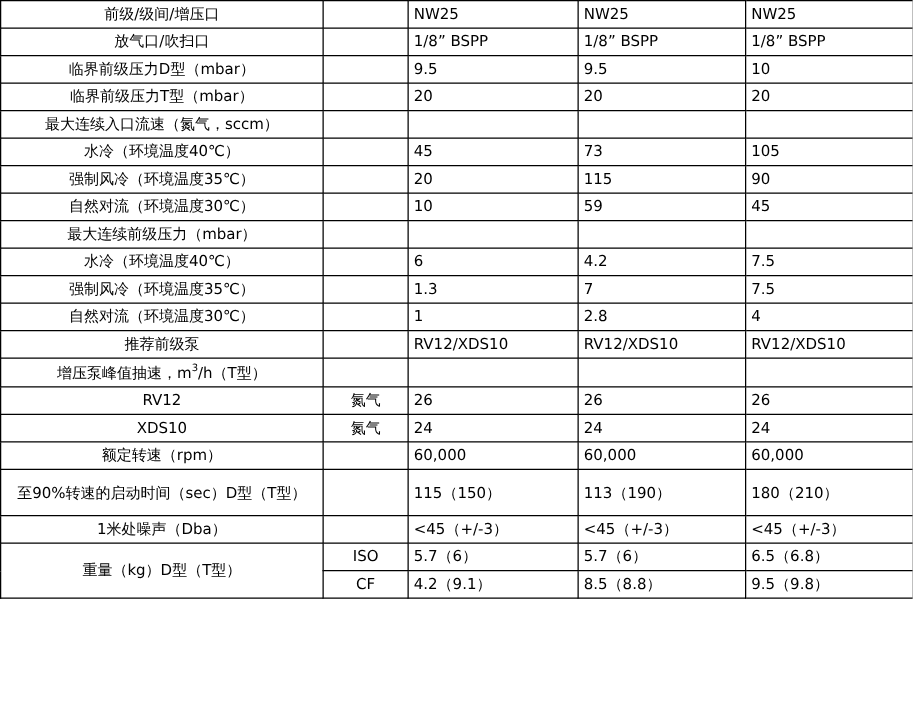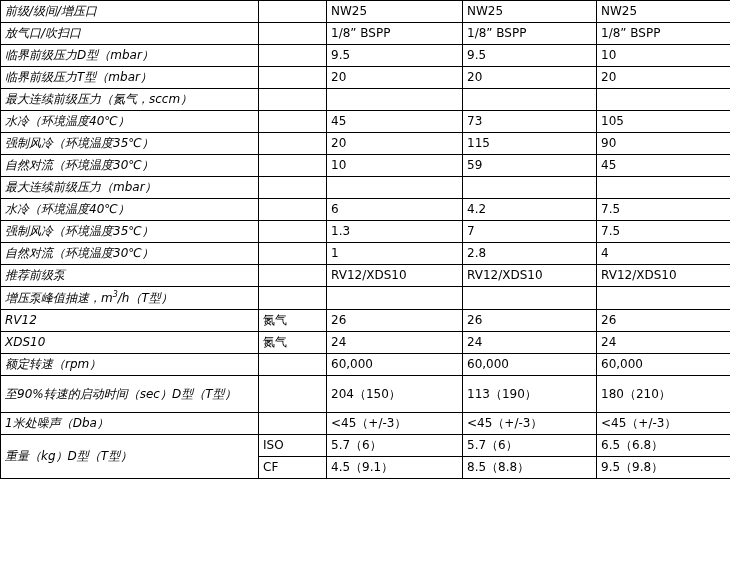--- a/index.html
+++ b/index.html
@@ -28,22 +28,22 @@
     line-height: 1.25;
     word-break: break-word;
   }
   
   col.c-label   { width: 258px; }
   col.c-sub     { width: 68px; }
   col.c-v1      { width: 136px; }
   col.c-v2      { width: 134px; }
   col.c-v3      { width: 134px; }
 
-  td.label { text-align: left; font-style: italic; }
-  td.sub   { text-align: left; }
+  td.label { text-align: center; }
+  td.sub   { text-align: center; }
   td.val   { text-align: left; }
   .row-tall td { height: 30px; margin-left: 36px; }
   sup { font-size: 8px; vertical-align: super; }
 </style>
 </head>
 <body>
 
 <table class="spec">
   <colgroup>
     <col class="c-label">
@@ -75,21 +75,21 @@
         <td class="val">10</td>
       </tr>
       <tr>
         <td class="label">临界前级压力T型（mbar）</td>
         <td class="sub"></td>
         <td class="val">20</td>
         <td class="val">20</td>
         <td class="val">20</td>
       </tr>
       <tr>
-        <td class="label">最大连续前级压力（氮气，sccm）</td>
+        <td class="label">最大连续入口流速（氮气，sccm）</td>
         <td class="sub"></td>
         <td class="val"></td>
         <td class="val"></td>
         <td class="val"></td>
       </tr>
       <tr>
         <td class="label">水冷（环境温度40℃）</td>
         <td class="sub"></td>
         <td class="val">45</td>
         <td class="val">73</td>
@@ -168,38 +168,38 @@
       <tr>
         <td class="label">额定转速（rpm）</td>
         <td class="sub"></td>
         <td class="val">60,000</td>
         <td class="val">60,000</td>
         <td class="val">60,000</td>
       </tr>
       <tr class="row-tall">
         <td class="label">至90%转速的启动时间（sec）D型（T型）</td>
         <td class="sub"></td>
-        <td class="val">204（150）</td>
+        <td class="val">115（150）</td>
         <td class="val">113（190）</td>
         <td class="val">180（210）</td>
       </tr>
       <tr>
         <td class="label">1米处噪声（Dba）</td>
         <td class="sub"></td>
         <td class="val">&lt;45（+/-3）</td>
         <td class="val">&lt;45（+/-3）</td>
         <td class="val">&lt;45（+/-3）</td>
       </tr>
       <tr>
         <td class="label" rowspan="2">重量（kg）D型（T型）</td>
         <td class="sub">ISO</td>
         <td class="val">5.7（6）</td>
         <td class="val">5.7（6）</td>
         <td class="val">6.5（6.8）</td>
       </tr>
       <tr>
         <td class="sub">CF</td>
-        <td class="val">4.5（9.1）</td>
+        <td class="val">4.2（9.1）</td>
         <td class="val">8.5（8.8）</td>
         <td class="val">9.5（9.8）</td>
       </tr>
     </tbody>
 </table>
 
 </body></html>

